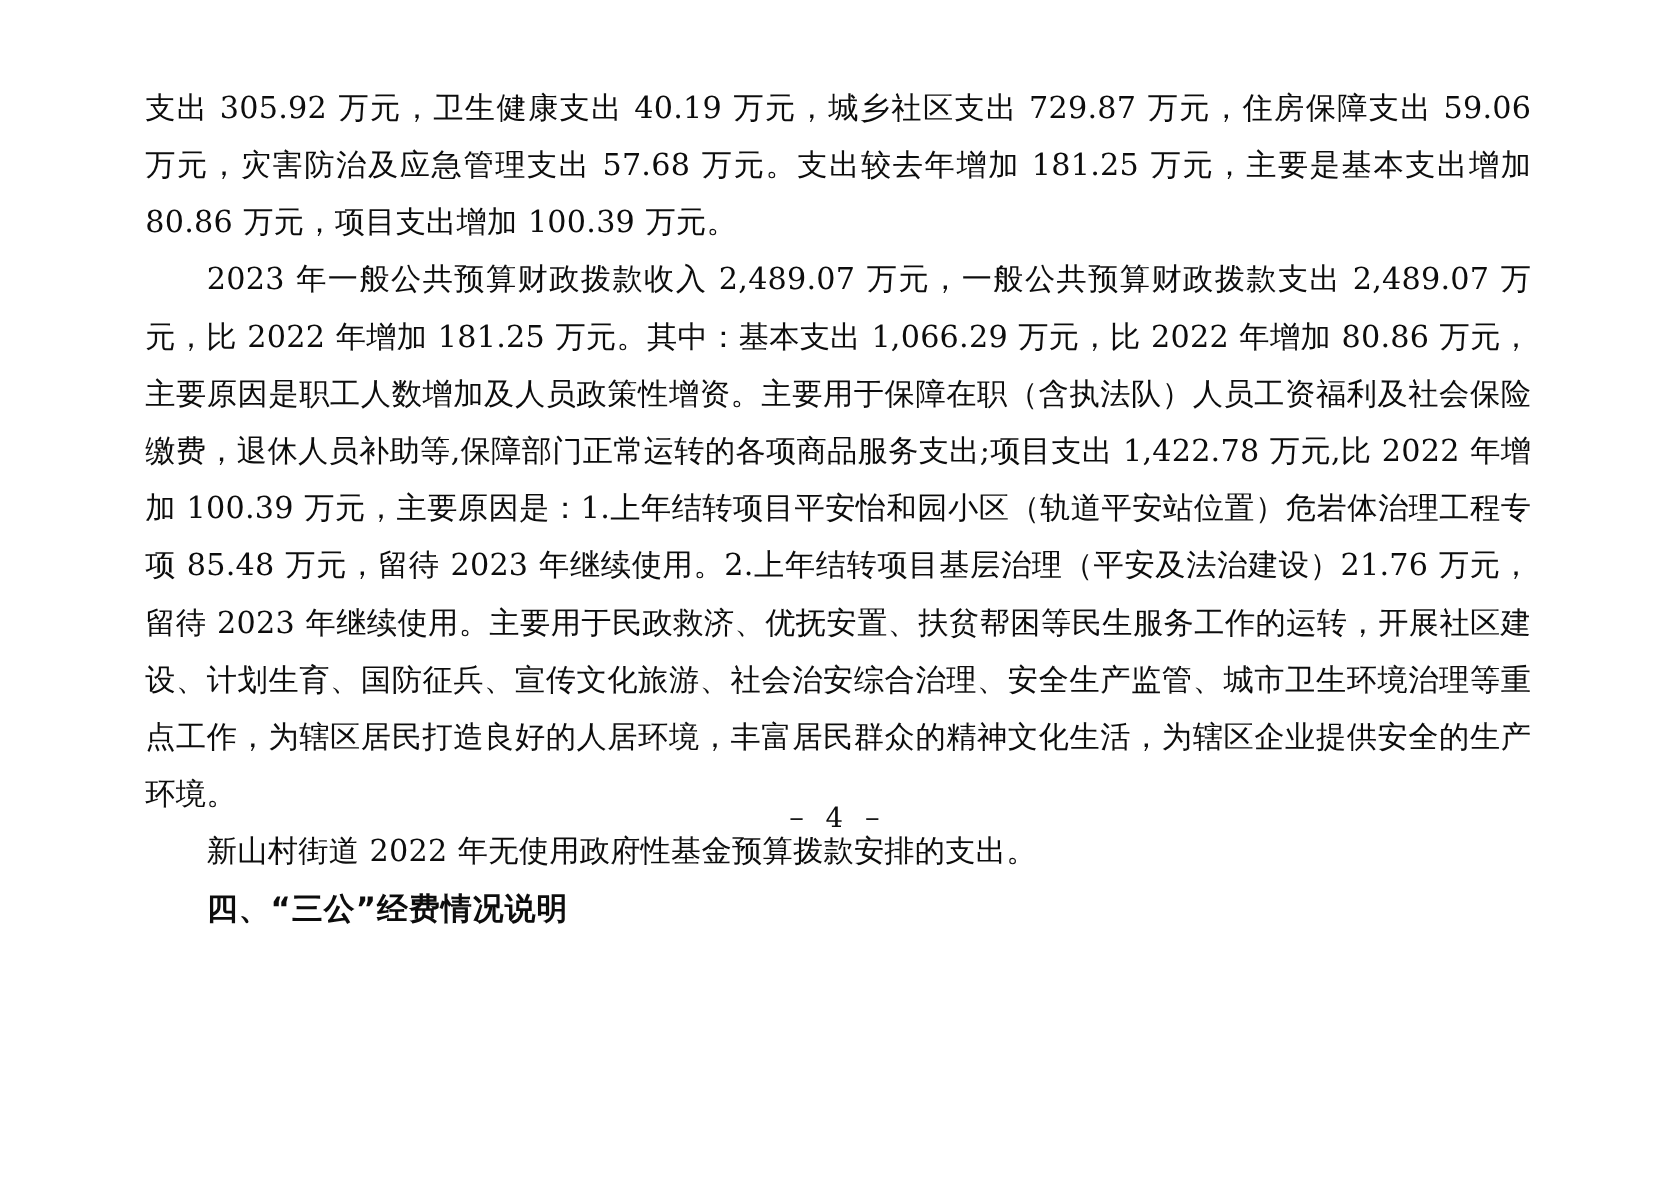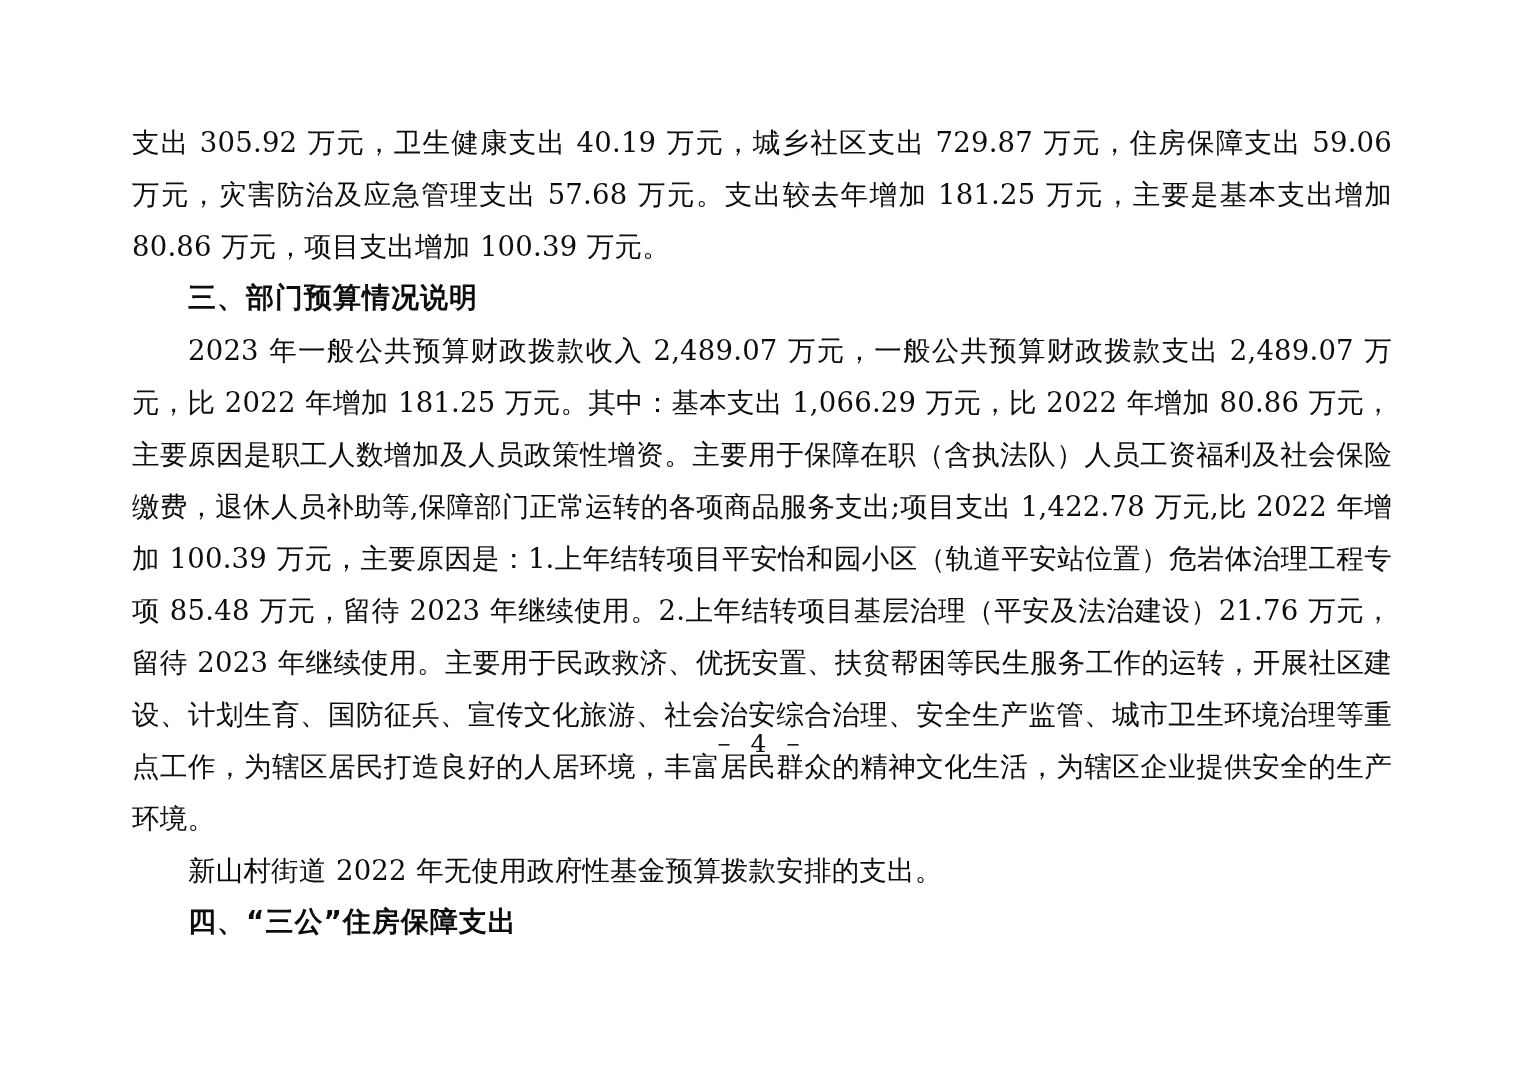--- a/index.html
+++ b/index.html
@@ -15,21 +15,21 @@
     position: relative;
     overflow: hidden;
   }
   .page {
     position: absolute;
     left: 0;
     top: 0;
     width: 1520px;
     height: 832px;
     box-sizing: border-box;
-    padding: 116px 128px 0 132px;
+    padding: 72px 128px 0 132px;
   }
   .para {
     font-size: 27.5px;
     line-height: 52px;
     text-align: justify;
     text-justify: inter-ideograph;
     margin: 0 0 0 0;
     letter-spacing: 0.2px;
     word-spacing: 0.5px;
   }
@@ -58,24 +58,23 @@
   .body-block p + p { margin-top: 0; }
 </style>
 </head>
 <body>
 
 <div class="page">
   <div class="body-block">
 
     <p class="para">支出 305.92 万元，卫生健康支出 40.19 万元，城乡社区支出 729.87 万元，住房保障支出 59.06 万元，灾害防治及应急管理支出 57.68 万元。支出较去年增加 181.25 万元，主要是基本支出增加 80.86 万元，项目支出增加 100.39 万元。</p>
 
-    <h2 class="heading">三、部门预算情况说明</h2>
 
     <p class="para indent">2023 年一般公共预算财政拨款收入 2,489.07 万元，一般公共预算财政拨款支出 2,489.07 万元，比 2022 年增加 181.25 万元。其中：基本支出 1,066.29 万元，比 2022 年增加 80.86 万元，主要原因是职工人数增加及人员政策性增资。主要用于保障在职（含执法队）人员工资福利及社会保险缴费，退休人员补助等,保障部门正常运转的各项商品服务支出;项目支出 1,422.78 万元,比 2022 年增加 100.39 万元，主要原因是：1.上年结转项目平安怡和园小区（轨道平安站位置）危岩体治理工程专项 85.48 万元，留待 2023 年继续使用。2.上年结转项目基层治理（平安及法治建设）21.76 万元，留待 2023 年继续使用。主要用于民政救济、优抚安置、扶贫帮困等民生服务工作的运转，开展社区建设、计划生育、国防征兵、宣传文化旅游、社会治安综合治理、安全生产监管、城市卫生环境治理等重点工作，为辖区居民打造良好的人居环境，丰富居民群众的精神文化生活，为辖区企业提供安全的生产环境。</p>
 
     <p class="para indent">新山村街道 2022 年无使用政府性基金预算拨款安排的支出。</p>
 
-    <h2 class="heading">四、“三公”住房保障支出</h2>
+    <h2 class="heading">四、“三公”经费情况说明</h2>
 
   </div>
 
   <div class="footer">－ 4 －</div>
 </div>
 
 </body></html>

